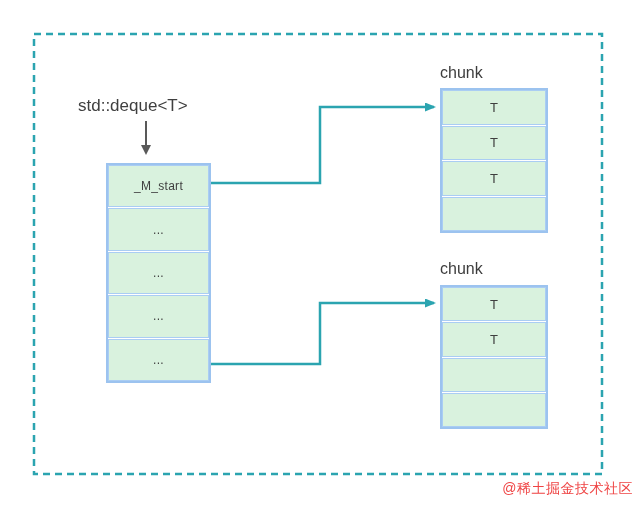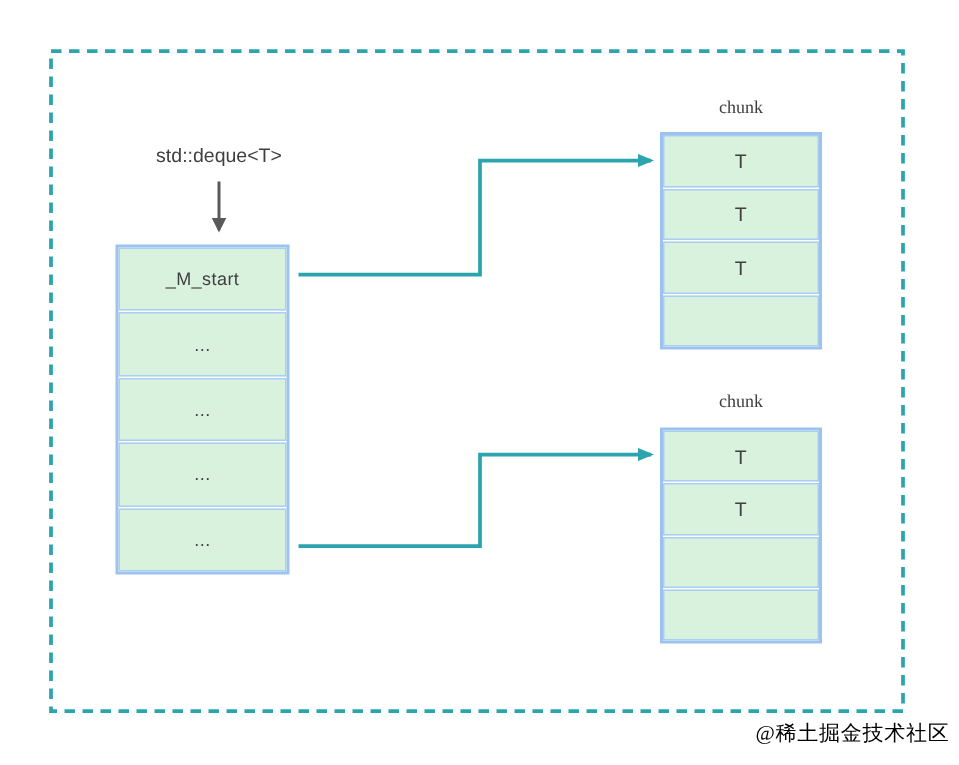--- a/index.html
+++ b/index.html
@@ -13,22 +13,22 @@
   }
   .svg-layer {
     position: absolute;
     left: 0; top: 0;
     width: 639px; height: 510px;
     pointer-events: none;
   }
   .deque-label {
     position: absolute;
     left: 78px; top: 96px; width: 136px;
-    text-align: center;
-    font-size: 13px;
+    text-align: left;
+    font-size: 17px;
     color: #3f3f3f;
   }
   .cell-table {
     position: absolute;
     display: flex;
     flex-direction: column;
     gap: 1px;
     border: 2px solid #9cc3ef;
     background: #ffffff;
     box-sizing: border-box;
@@ -38,43 +38,41 @@
     display: flex;
     align-items: center;
     justify-content: center;
     background: #d9f2de;
     border: 1px solid #aacdf3;
     box-sizing: border-box;
     font-size: 12px;
     color: #3f3f3f;
     letter-spacing: 0.3px;
   }
-  .map-table { left: 77px; top: 163px; width: 116px; height: 220px; }
+  .map-table { left: 106px; top: 163px; width: 105px; height: 220px; }
   .chunk1-table { left: 440px; top: 88px; width: 108px; height: 145px; }
   .chunk2-table { left: 440px; top: 285px; width: 108px; height: 144px; }
   .chunk1-table .row, .chunk2-table .row { font-size: 13px; }
   .chunk-label {
     position: absolute;
     width: 108px;
     left: 440px;
-    text-align: center;
-    font-size: 12px;
+    text-align: left;
+    font-size: 16px;
     color: #3d3d3d;
-    font-family: Liberation Serif, serif;
   }
   .chunk1-label { top: 64px; }
   .chunk2-label { top: 260px; }
   .watermark {
     position: absolute;
     right: 6px;
     top: 480px;
     font-size: 14px;
-    color: #000000;
+    color: #ef4444;
     letter-spacing: 0.5px;
-    font-family: Liberation Serif, serif;
   }
 </style>
 </head>
 <body>
 
 <div class="canvas">
 
   <svg class="svg-layer" viewBox="0 0 639 510" xmlns="http://www.w3.org/2000/svg">
     <defs>
       <marker id="teal-head" markerWidth="12" markerHeight="10" refX="9" refY="4.5" orient="auto" markerUnits="userSpaceOnUse">

